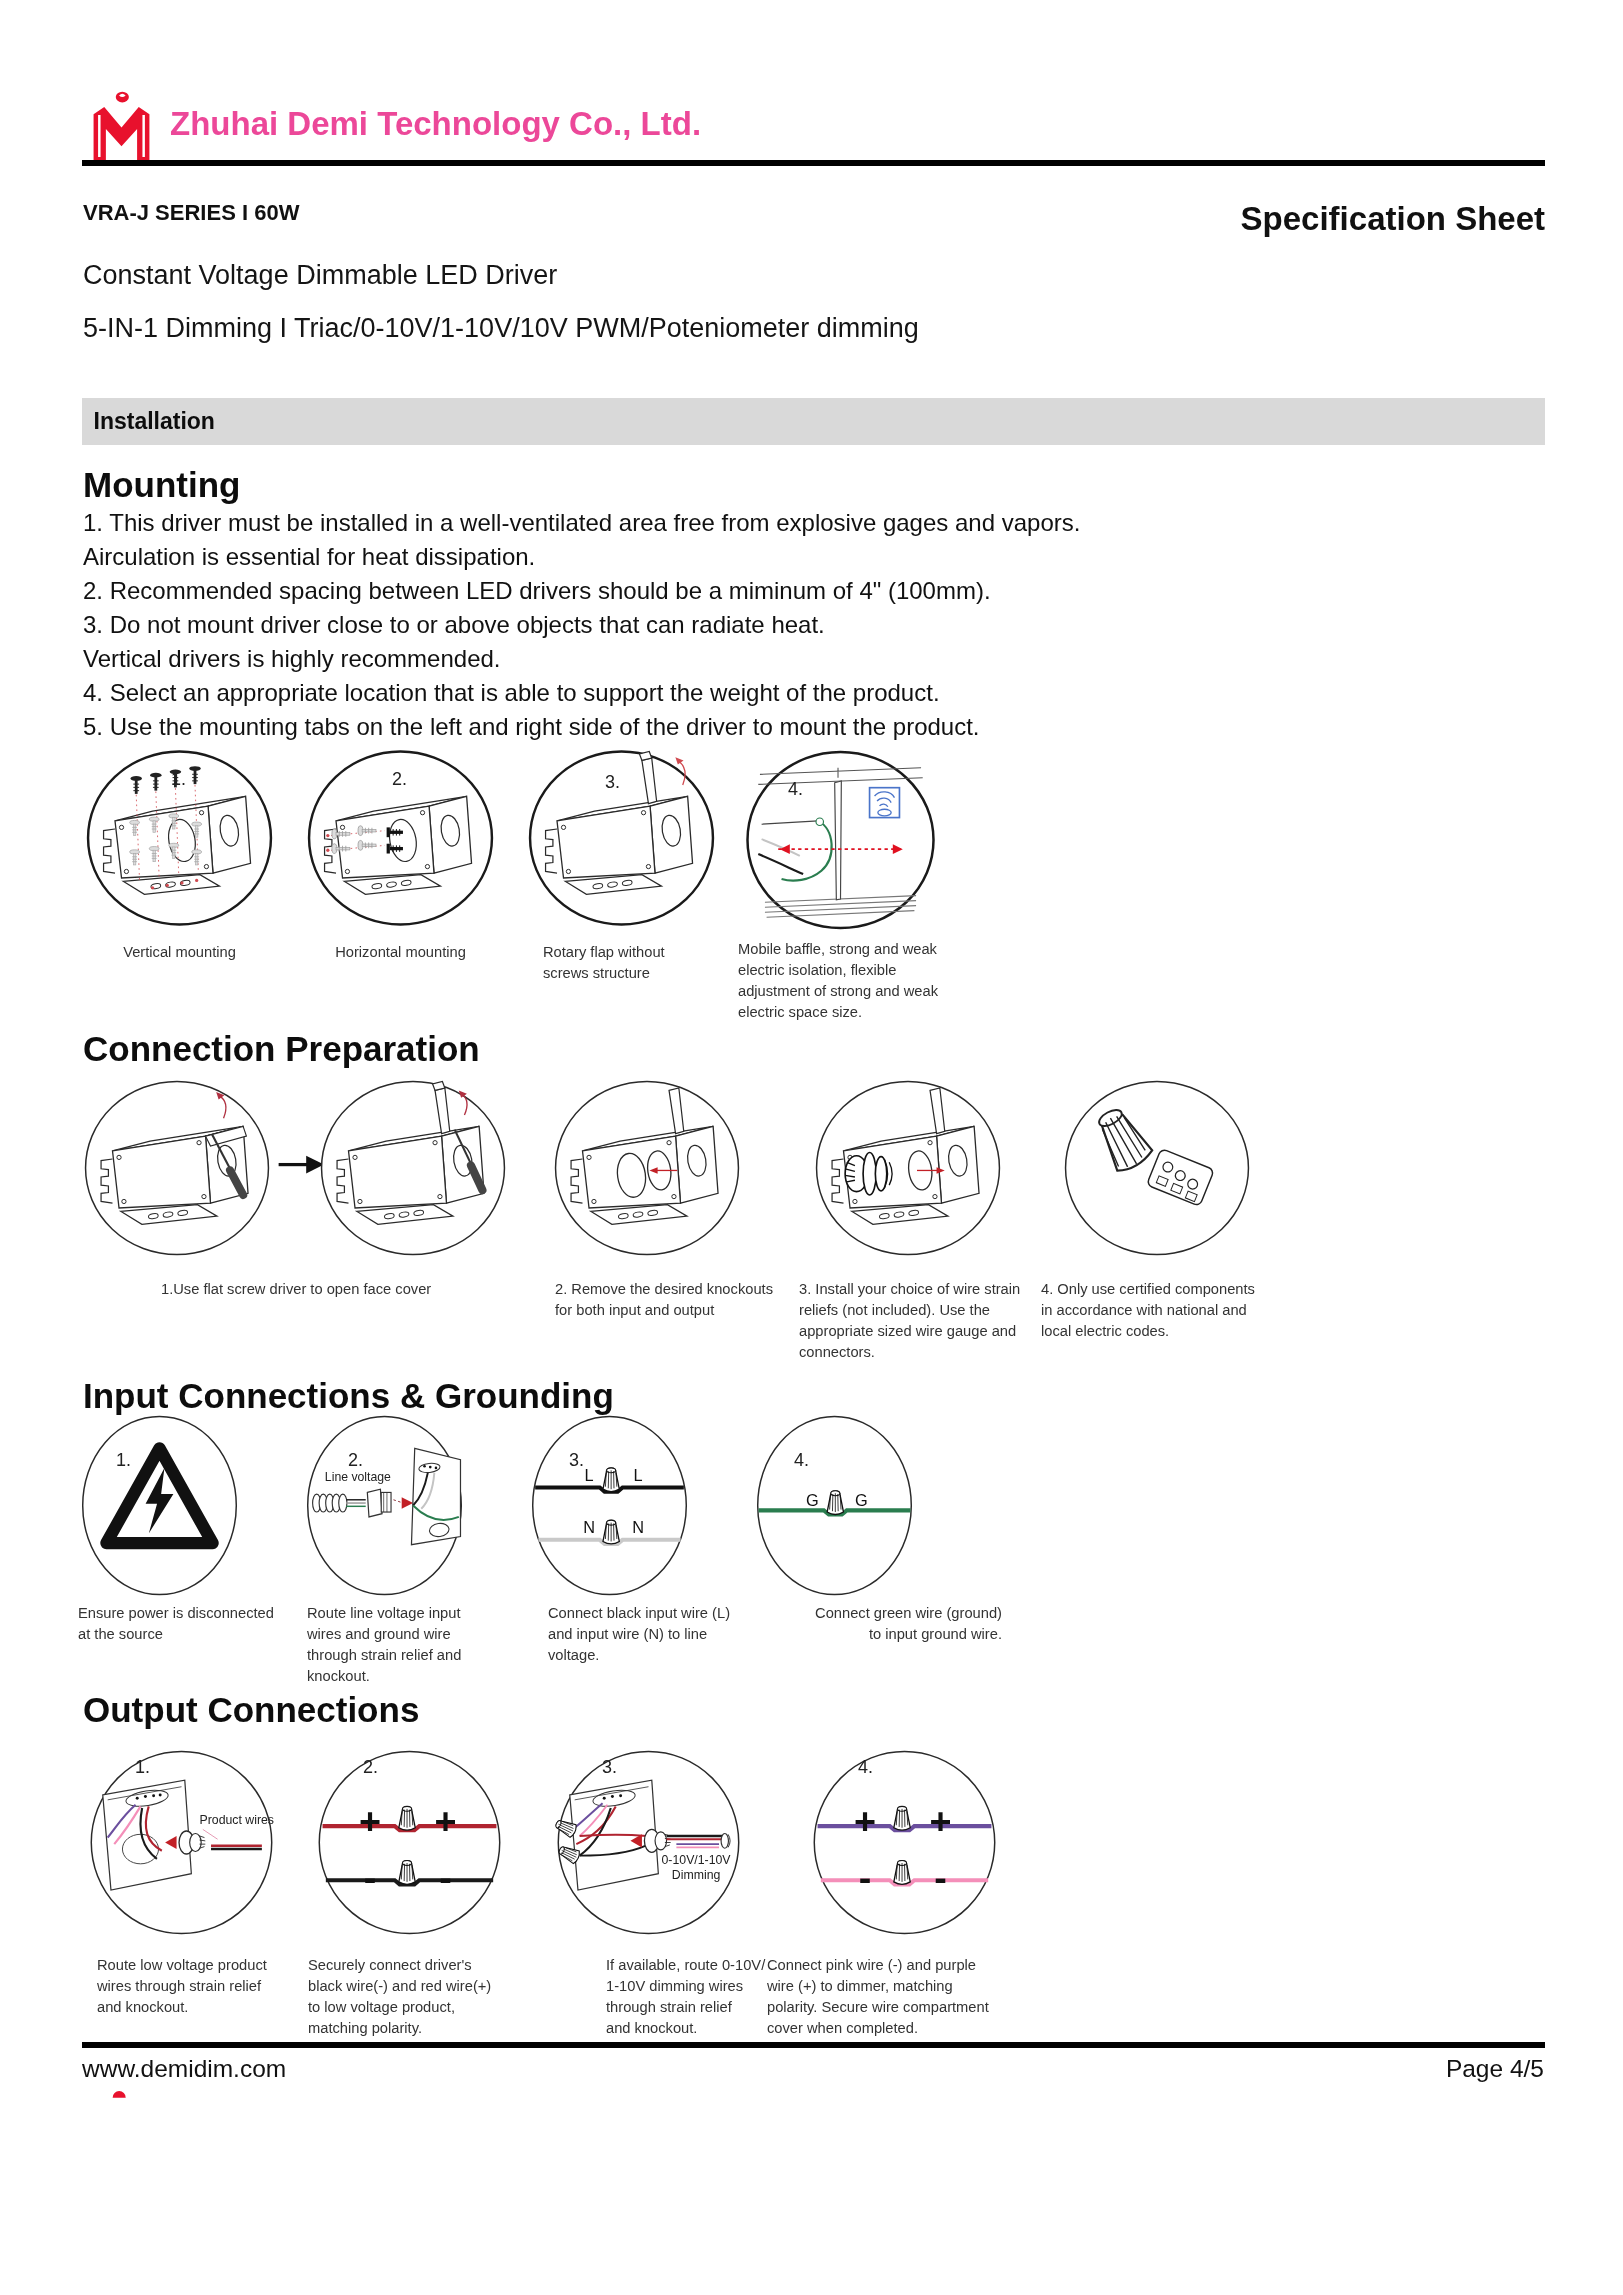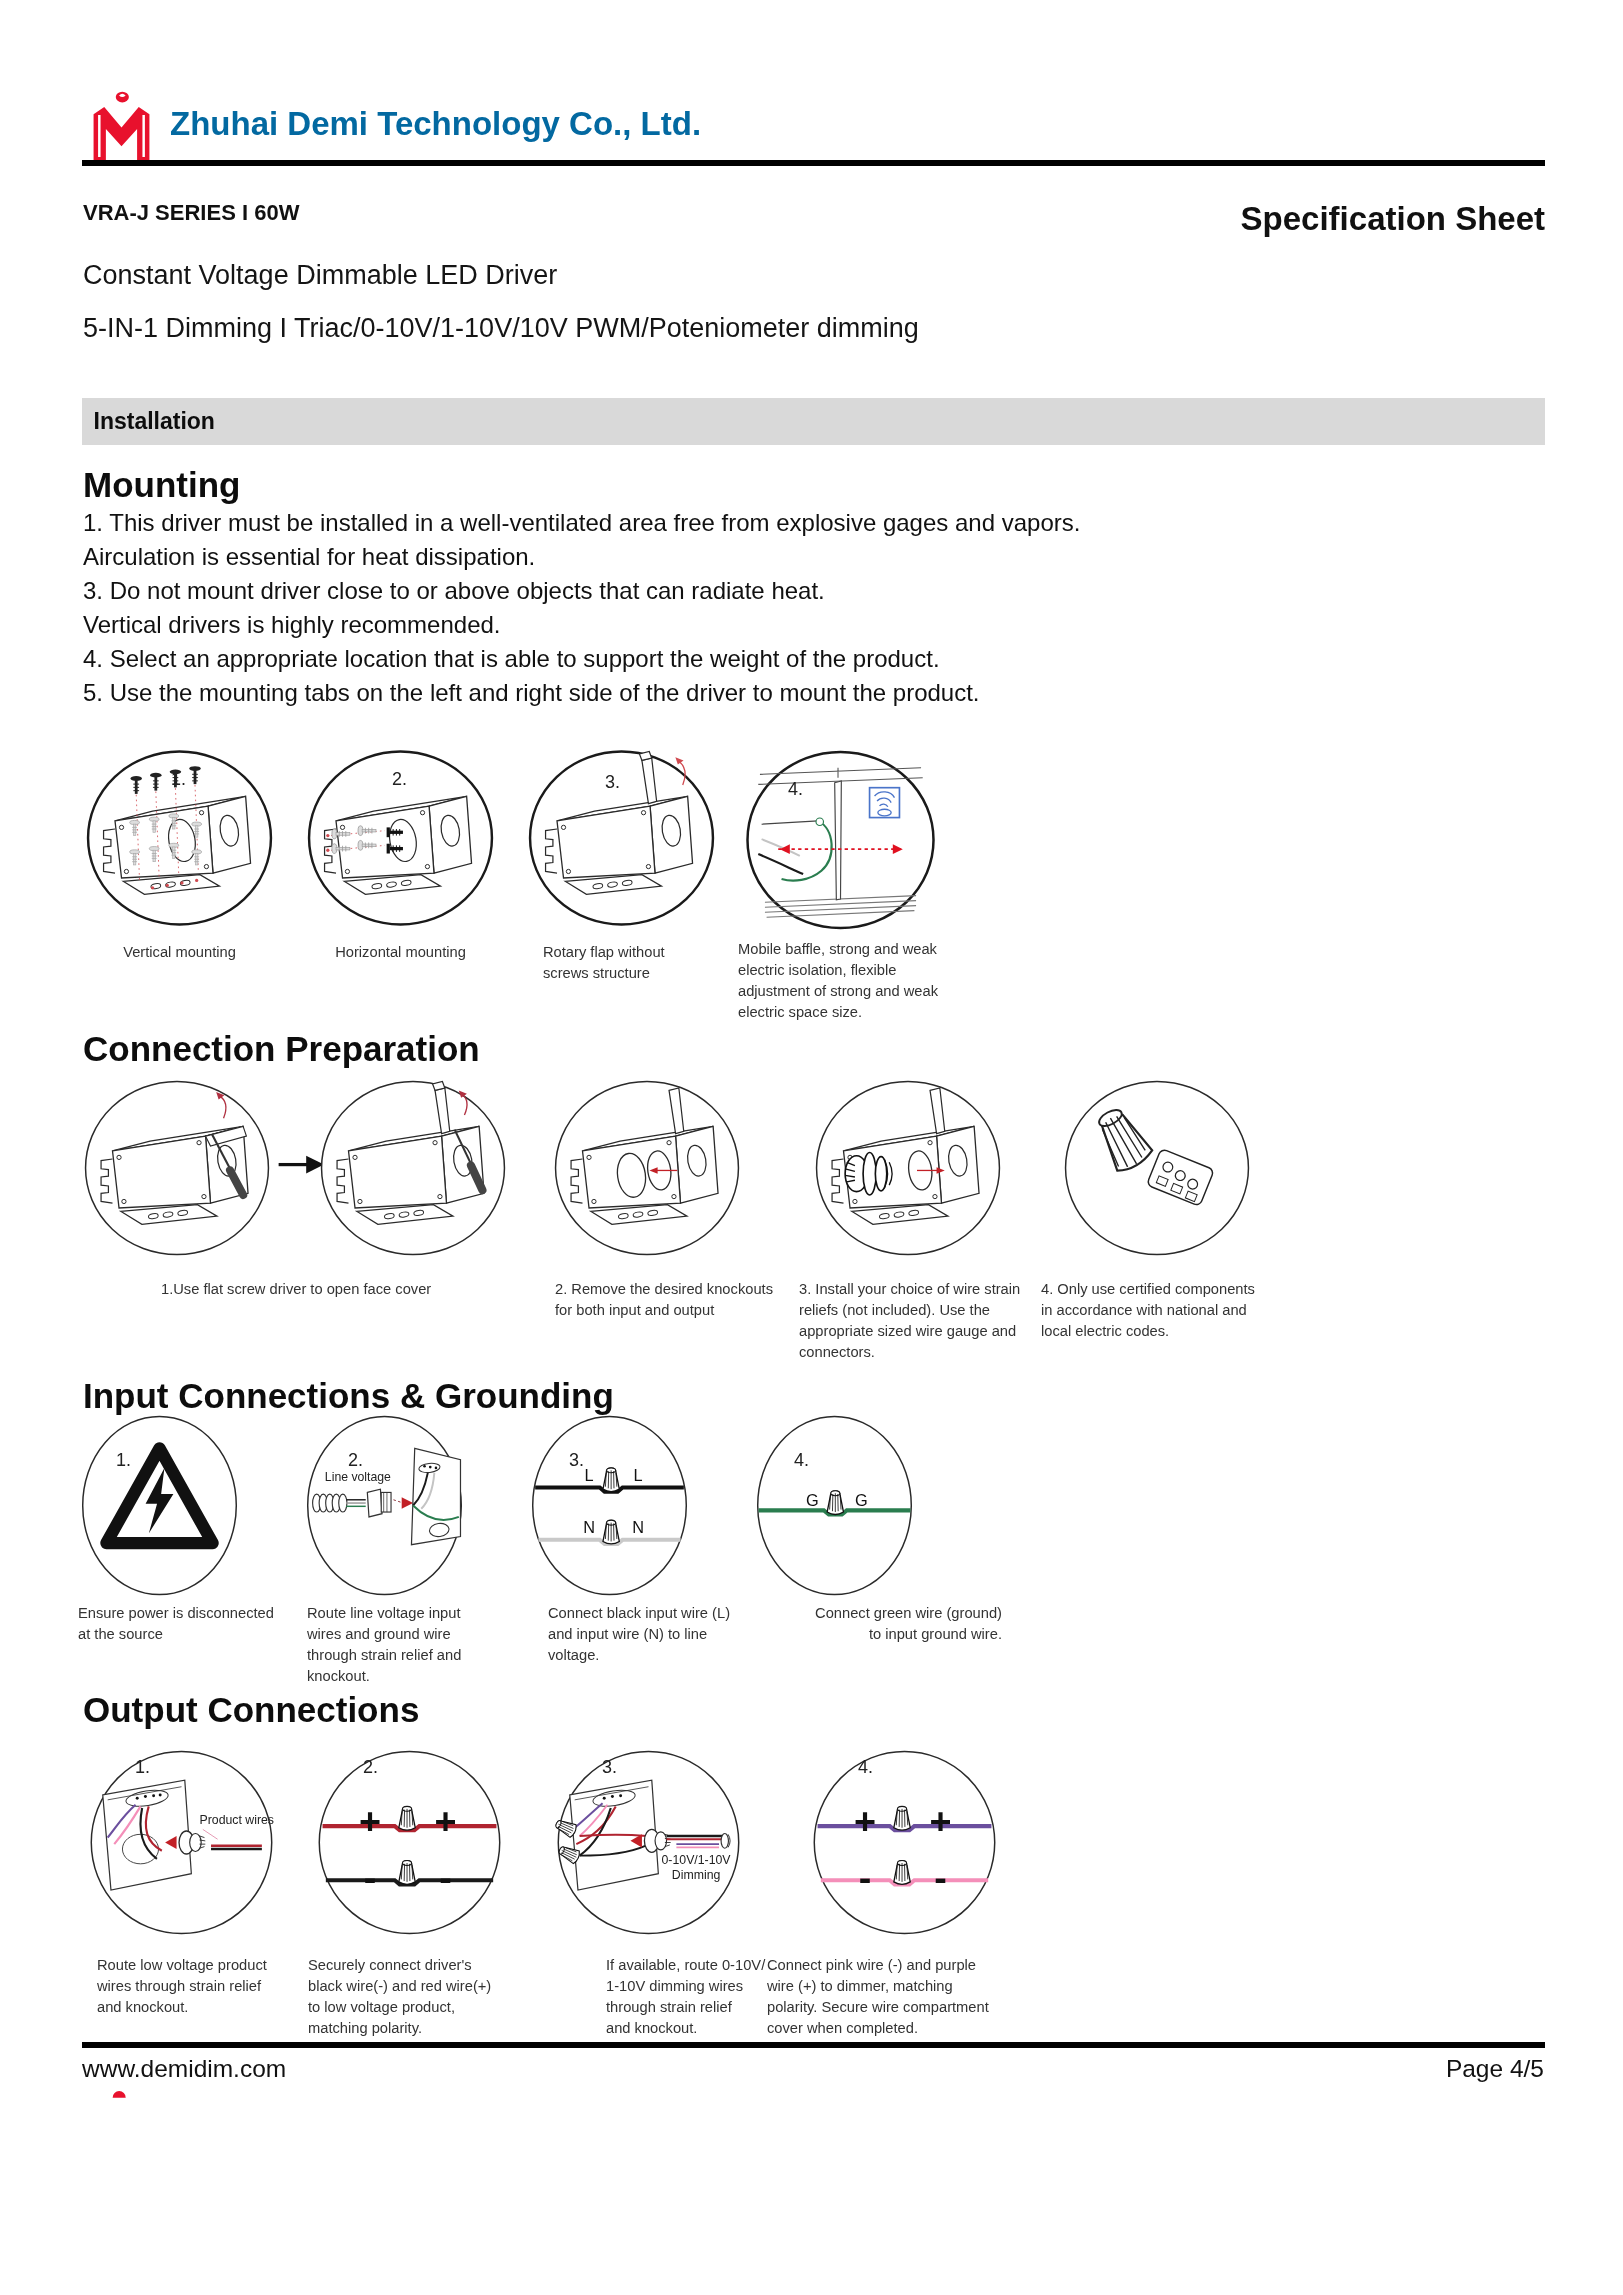--- a/index.html
+++ b/index.html
@@ -1,19 +1,19 @@
 <!DOCTYPE html>
 <html style="font-size:13px"><head>
 <meta charset="utf-8">
 <style>
   html,body{margin:0;padding:0;background:#ffffff;}
   .page{position:relative;width:1623px;height:2295px;background:#fff;overflow:hidden;
         font-family:"Liberation Sans",sans-serif;color:#111;}
   .abs{position:absolute;}
-  .company{font-size:33px;font-weight:bold;color:#0369a1;}
+  .company{font-size:33px;font-weight:bold;color:#ec4899;}
   .hrule{background:#000;}
   .ptitle{font-size:22px;font-weight:bold;}
   .sheet{font-size:33px;font-weight:bold;text-align:right;}
   .sub{font-size:27px;font-weight:400;color:#151515;}
   .secbar{background:#d9d9d9;height:47px;line-height:47px;padding-left:11.5px;
           font-size:23px;font-weight:bold;color:#0d0d0d;}
   .h2{font-size:35px;font-weight:bold;color:#0d0d0d;}
   .bodytext{font-size:24px;line-height:34px;color:#111;}
   .diag{position:absolute;}
   .diag svg{display:block;width:100%;height:100%;}
@@ -91,20 +91,21 @@
   <div class="abs sheet" style="left:900px;top:200px;width:645px;">Specification Sheet</div>
   <div class="abs sub" style="left:83px;top:260px;">Constant Voltage Dimmable LED Driver</div>
   <div class="abs sub" style="left:83px;top:313px;text-align:center;">5-IN-1 Dimming I Triac/0-10V/1-10V/10V PWM/Poteniometer dimming</div>
 
   <div class="abs secbar" style="left:82px;top:398px;width:1451px;">Installation</div>
   <div class="abs h2" style="left:83px;top:465px;">Mounting</div>
 
   <div class="abs" style="left:83px;top:506px;">
     <div class="bodytext">1. This driver must be installed in a well-ventilated area free from explosive gages and vapors.</div>
     <div class="bodytext">Airculation is essential for heat dissipation.</div>
+    <div class="bodytext">2. Recommended spacing between LED drivers should be a miminum of 4" (100mm).</div>
     <div class="bodytext">3. Do not mount driver close to or above objects that can radiate heat.</div>
     <div class="bodytext">Vertical drivers is highly recommended.</div>
     <div class="bodytext">4. Select an appropriate location that is able to support the weight of the product.</div>
     <div class="bodytext">5. Use the mounting tabs on the left and right side of the driver to mount the product.</div>
   </div>
 
   <div class="diag" style="left:84px;top:749px;width:191px;height:178px;">
     <svg viewBox="0 0 230 218">
       <ellipse cx="115" cy="109" rx="112" ry="106" fill="#fff" stroke="#1a1a1a" stroke-width="3"></ellipse>
       <use href="#boxM"></use>

